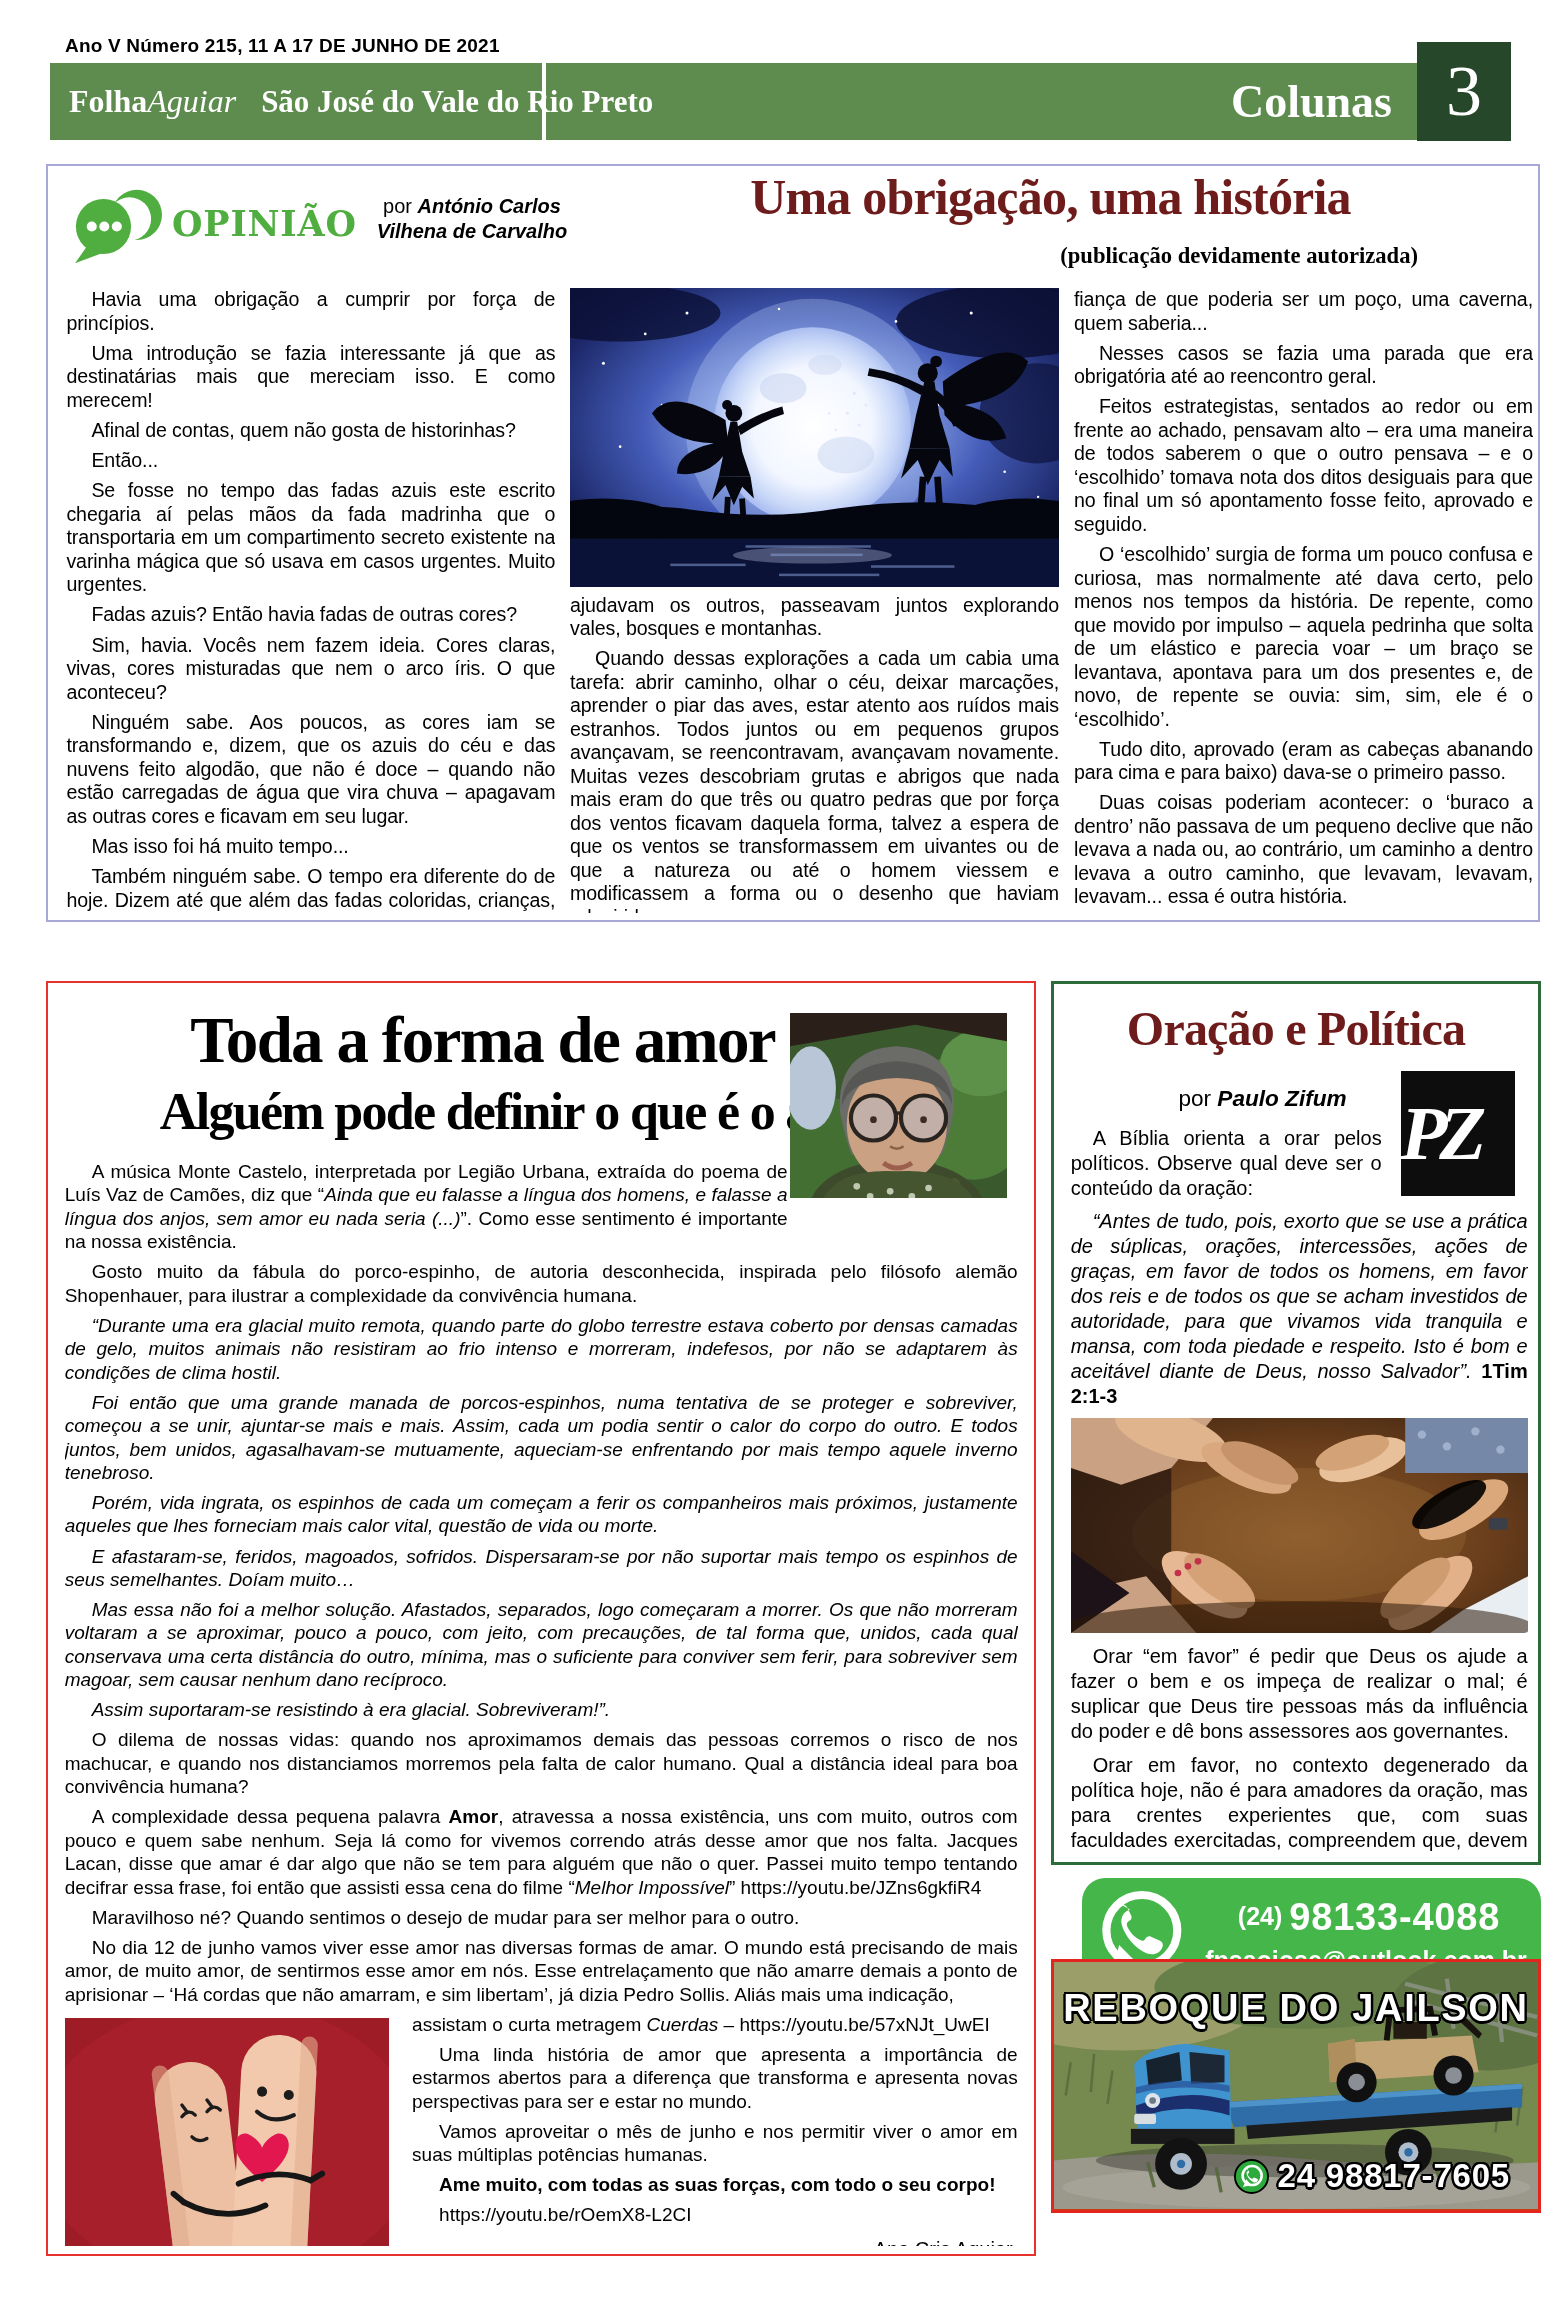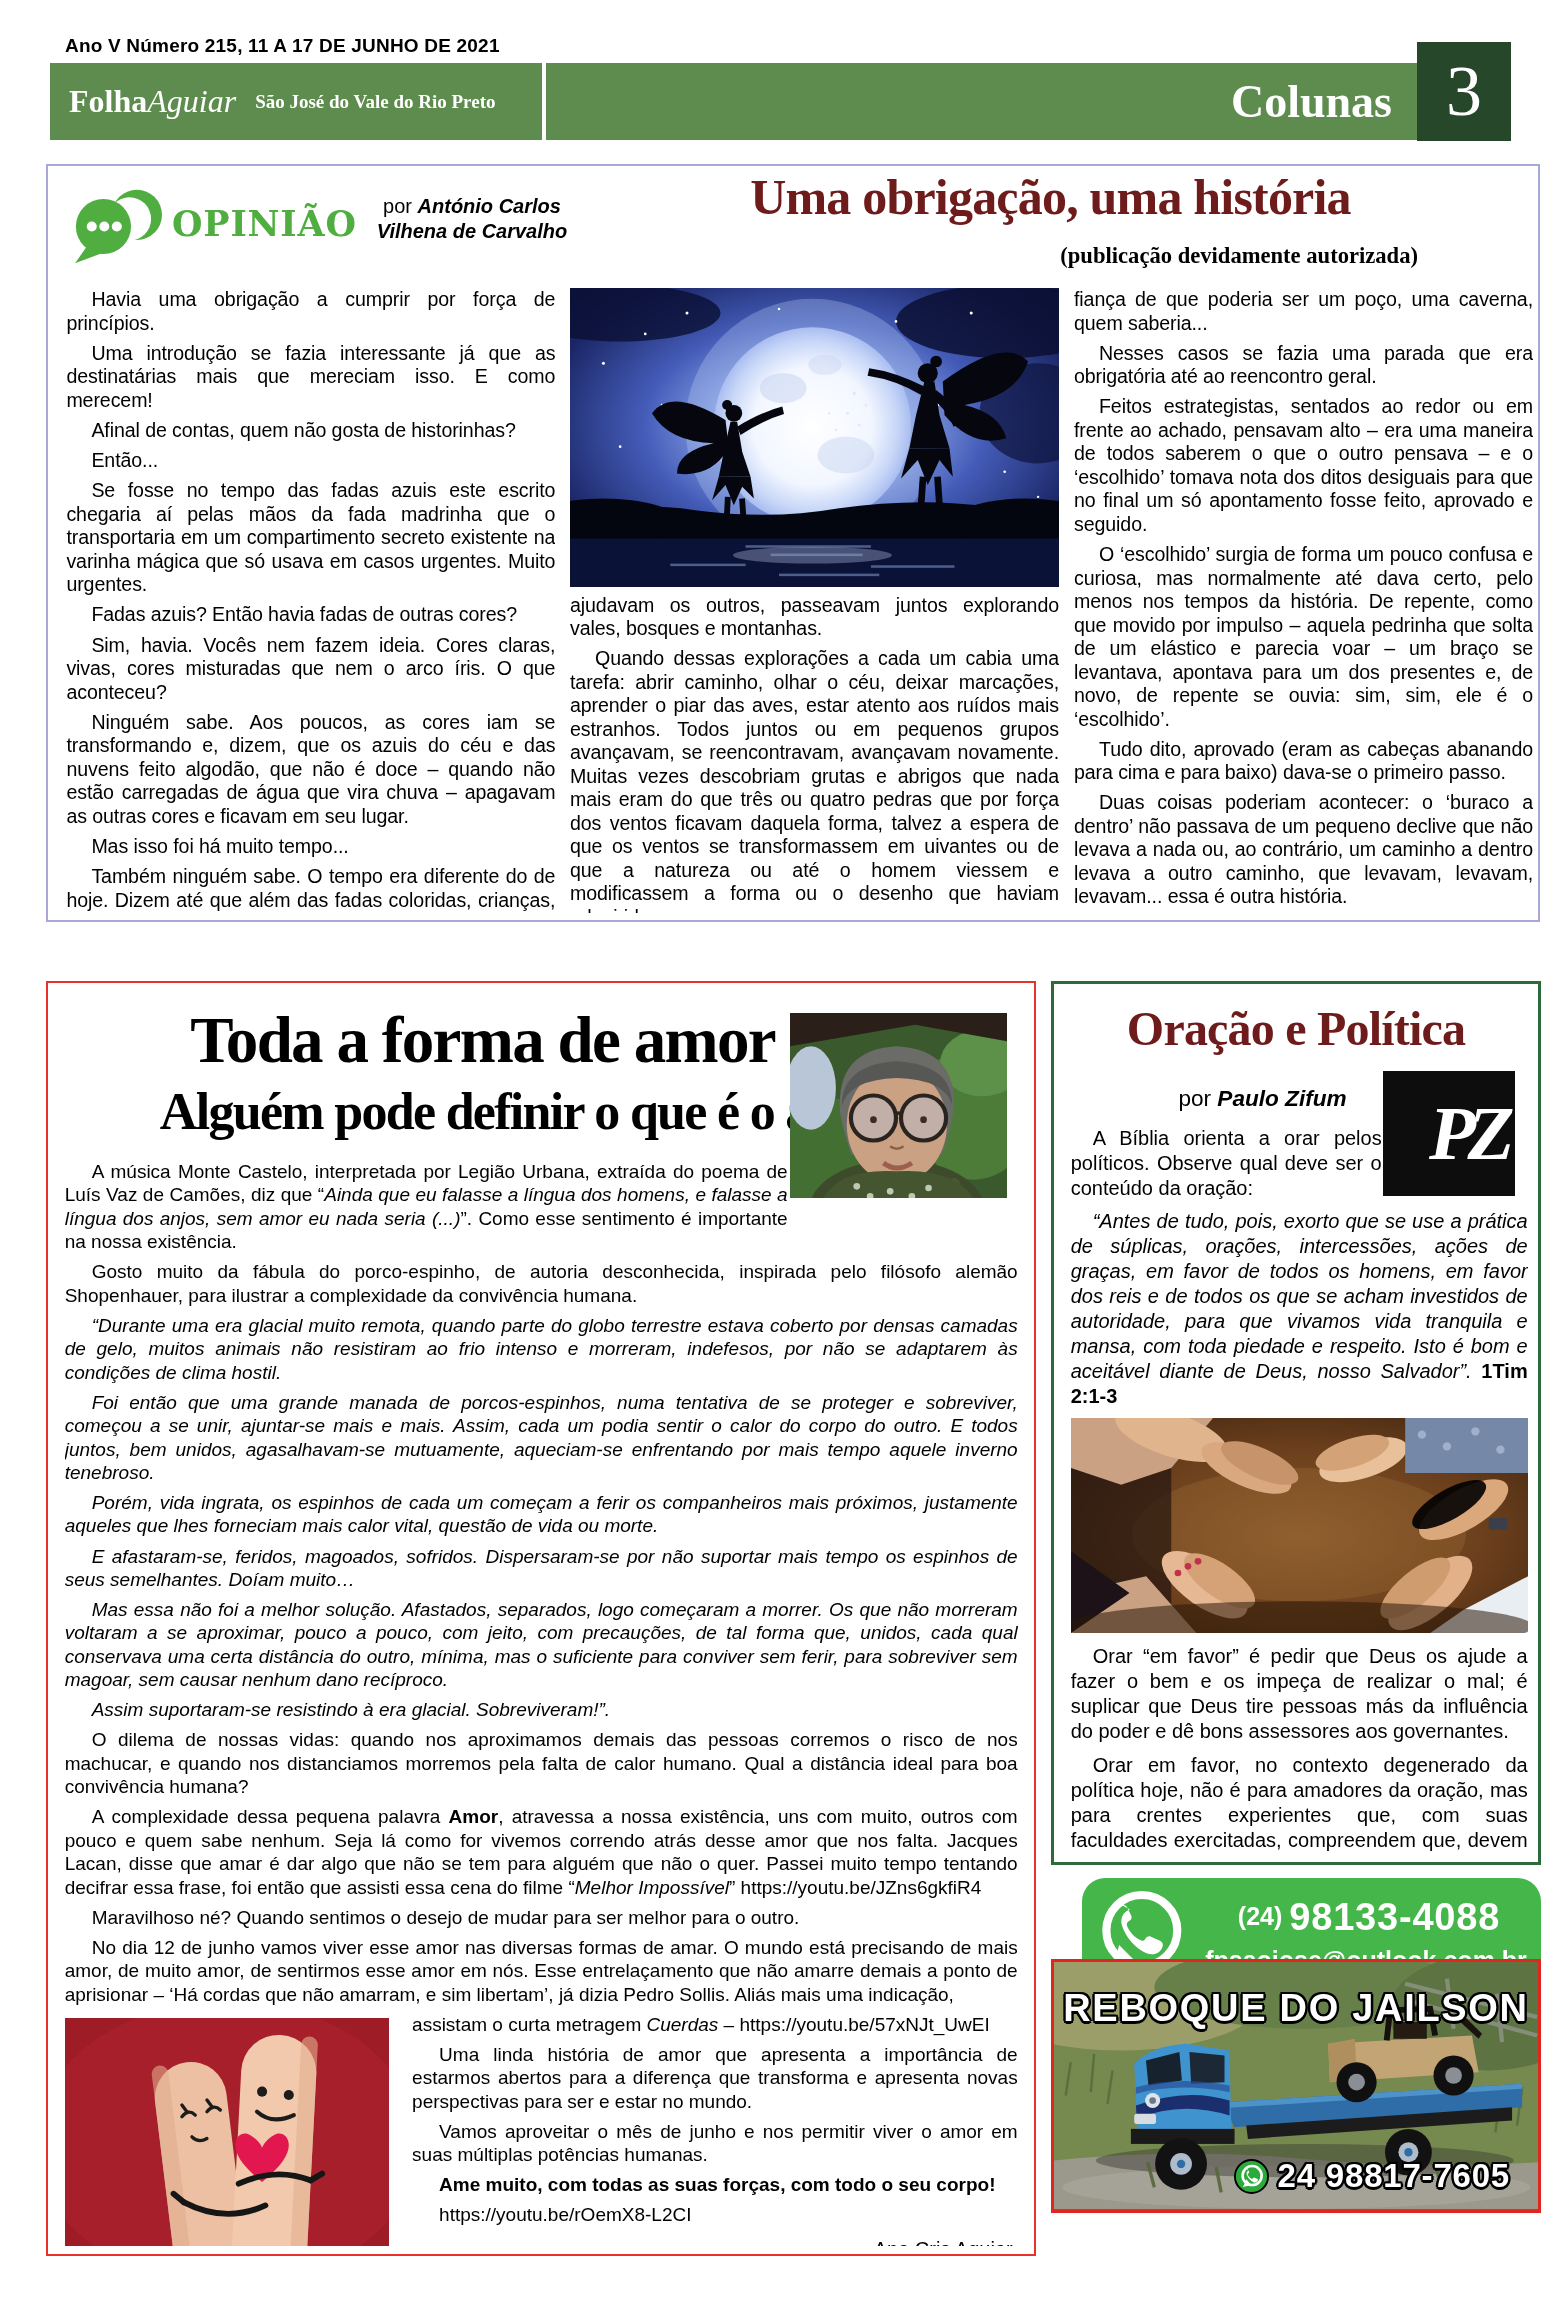--- a/index.html
+++ b/index.html
@@ -7,21 +7,21 @@
   .page{position:relative;width:1564px;height:2319px;background:#fff;overflow:hidden;
         font-family:"Liberation Sans",sans-serif;color:#000}
   .abs{position:absolute}
 
   
   .edition{left:65px;top:35px;font-size:19px;font-weight:600;letter-spacing:0.2px}
   .banner{left:50px;top:63px;width:1367px;height:77px;background:#5d8c4e;display:flex;align-items:stretch}
   .brandbox{width:496px;border-right:4.2px solid #fff;display:flex;align-items:center;padding-left:19px;white-space:nowrap}
   .brand-folha{font-family:"Liberation Serif",serif;font-weight:900;font-size:32px;color:#fff}
   .brand-popular{font-family:"Liberation Serif",serif;font-style:italic;font-size:32px;color:#fff}
-  .brand-city{font-family:"Liberation Serif",serif;font-weight:700;font-size:19px;color:#fff;margin-left:19px}
+  .brand-city{font-family:"Liberation Serif",serif;font-weight:700;font-size:31px;color:#fff;margin-left:25px}
   .sectionarea{flex:1;display:flex;justify-content:flex-end;align-items:center;padding-right:25px}
   .section-name{font-family:"Liberation Serif",serif;font-weight:700;font-size:46px;color:#fff}
   .pagenumbox{left:1417px;top:42px;width:94px;height:99px;background:#26472a;display:flex;align-items:center;justify-content:center}
   .pagenum{font-family:"Liberation Serif",serif;font-size:72px;color:#fff}
 
   
   .art1{left:46px;top:164px;width:1494px;height:758px;border:2.5px solid #a8a8d8;background:#fff;overflow:hidden}
   .op-logo{left:16.7px;top:16.7px;width:102px;height:82px}
   .op-kicker{left:124px;top:37px;font-family:"DejaVu Serif",serif;font-weight:700;font-size:35px;color:#4fae3f;letter-spacing:0.8px}
   .op-byline{left:324px;top:28px;width:200px;text-align:center;font-size:20px;line-height:1.25}
@@ -51,21 +51,21 @@
   .bold{font-weight:700}
   .finger-img{float:left;width:324px;height:241px;margin:5px 23.4px 3.3px 0}
   .a2-sig{text-align:right;font-size:20px;line-height:1.4;margin-top:8.4px;padding-right:5px;clear:none}
 
   
   .art3{left:1051px;top:981px;width:490px;height:884px;border:3.3px solid #2d6b3a;background:#fff;overflow:hidden}
   .a3-title{left:0;top:16.7px;width:484px;text-align:center;font-family:"Liberation Serif",serif;
             font-weight:700;font-size:48px;color:#6e1b1b;letter-spacing:-0.8px}
   .a3-byline{left:104px;top:102px;width:209px;text-align:center;font-size:22.6px}
   .a3-byline .nm{font-weight:700;font-style:italic}
-  .pz-logo{right:23.4px;top:87px;width:132px;height:125px;background:#0d0d0d;display:flex;align-items:center;justify-content:flex-end}
+  .pz-logo{right:23.4px;top:87px;width:114px;height:125px;background:#0d0d0d;display:flex;align-items:center;justify-content:flex-start}
   .pz-text{font-family:"Liberation Serif",serif;font-style:italic;font-weight:700;font-size:77px;color:#fff;letter-spacing:-8.4px;padding-right:8.4px}
   .a3-body{left:16.7px;top:142px;width:457px;height:728px;overflow:hidden}
   .logo-spacer{float:right;width:146px;height:77px}
   .a3p{font-size:20px;line-height:25px;text-align:justify;text-indent:22px;margin-bottom:8.4px}
   .prayer-img{width:457px;height:215px;display:block;margin:8.4px 0 11.7px}
 
   
   .wabox{left:1082px;top:1878px;width:459px;height:114px;background:#45b649;border-radius:23.4px}
   .wa-icon{left:8.4px;top:6.7px;width:100px;height:100px}
   .wa-line1{left:124px;top:18.4px;width:326px;text-align:center;color:#fff;white-space:nowrap}

